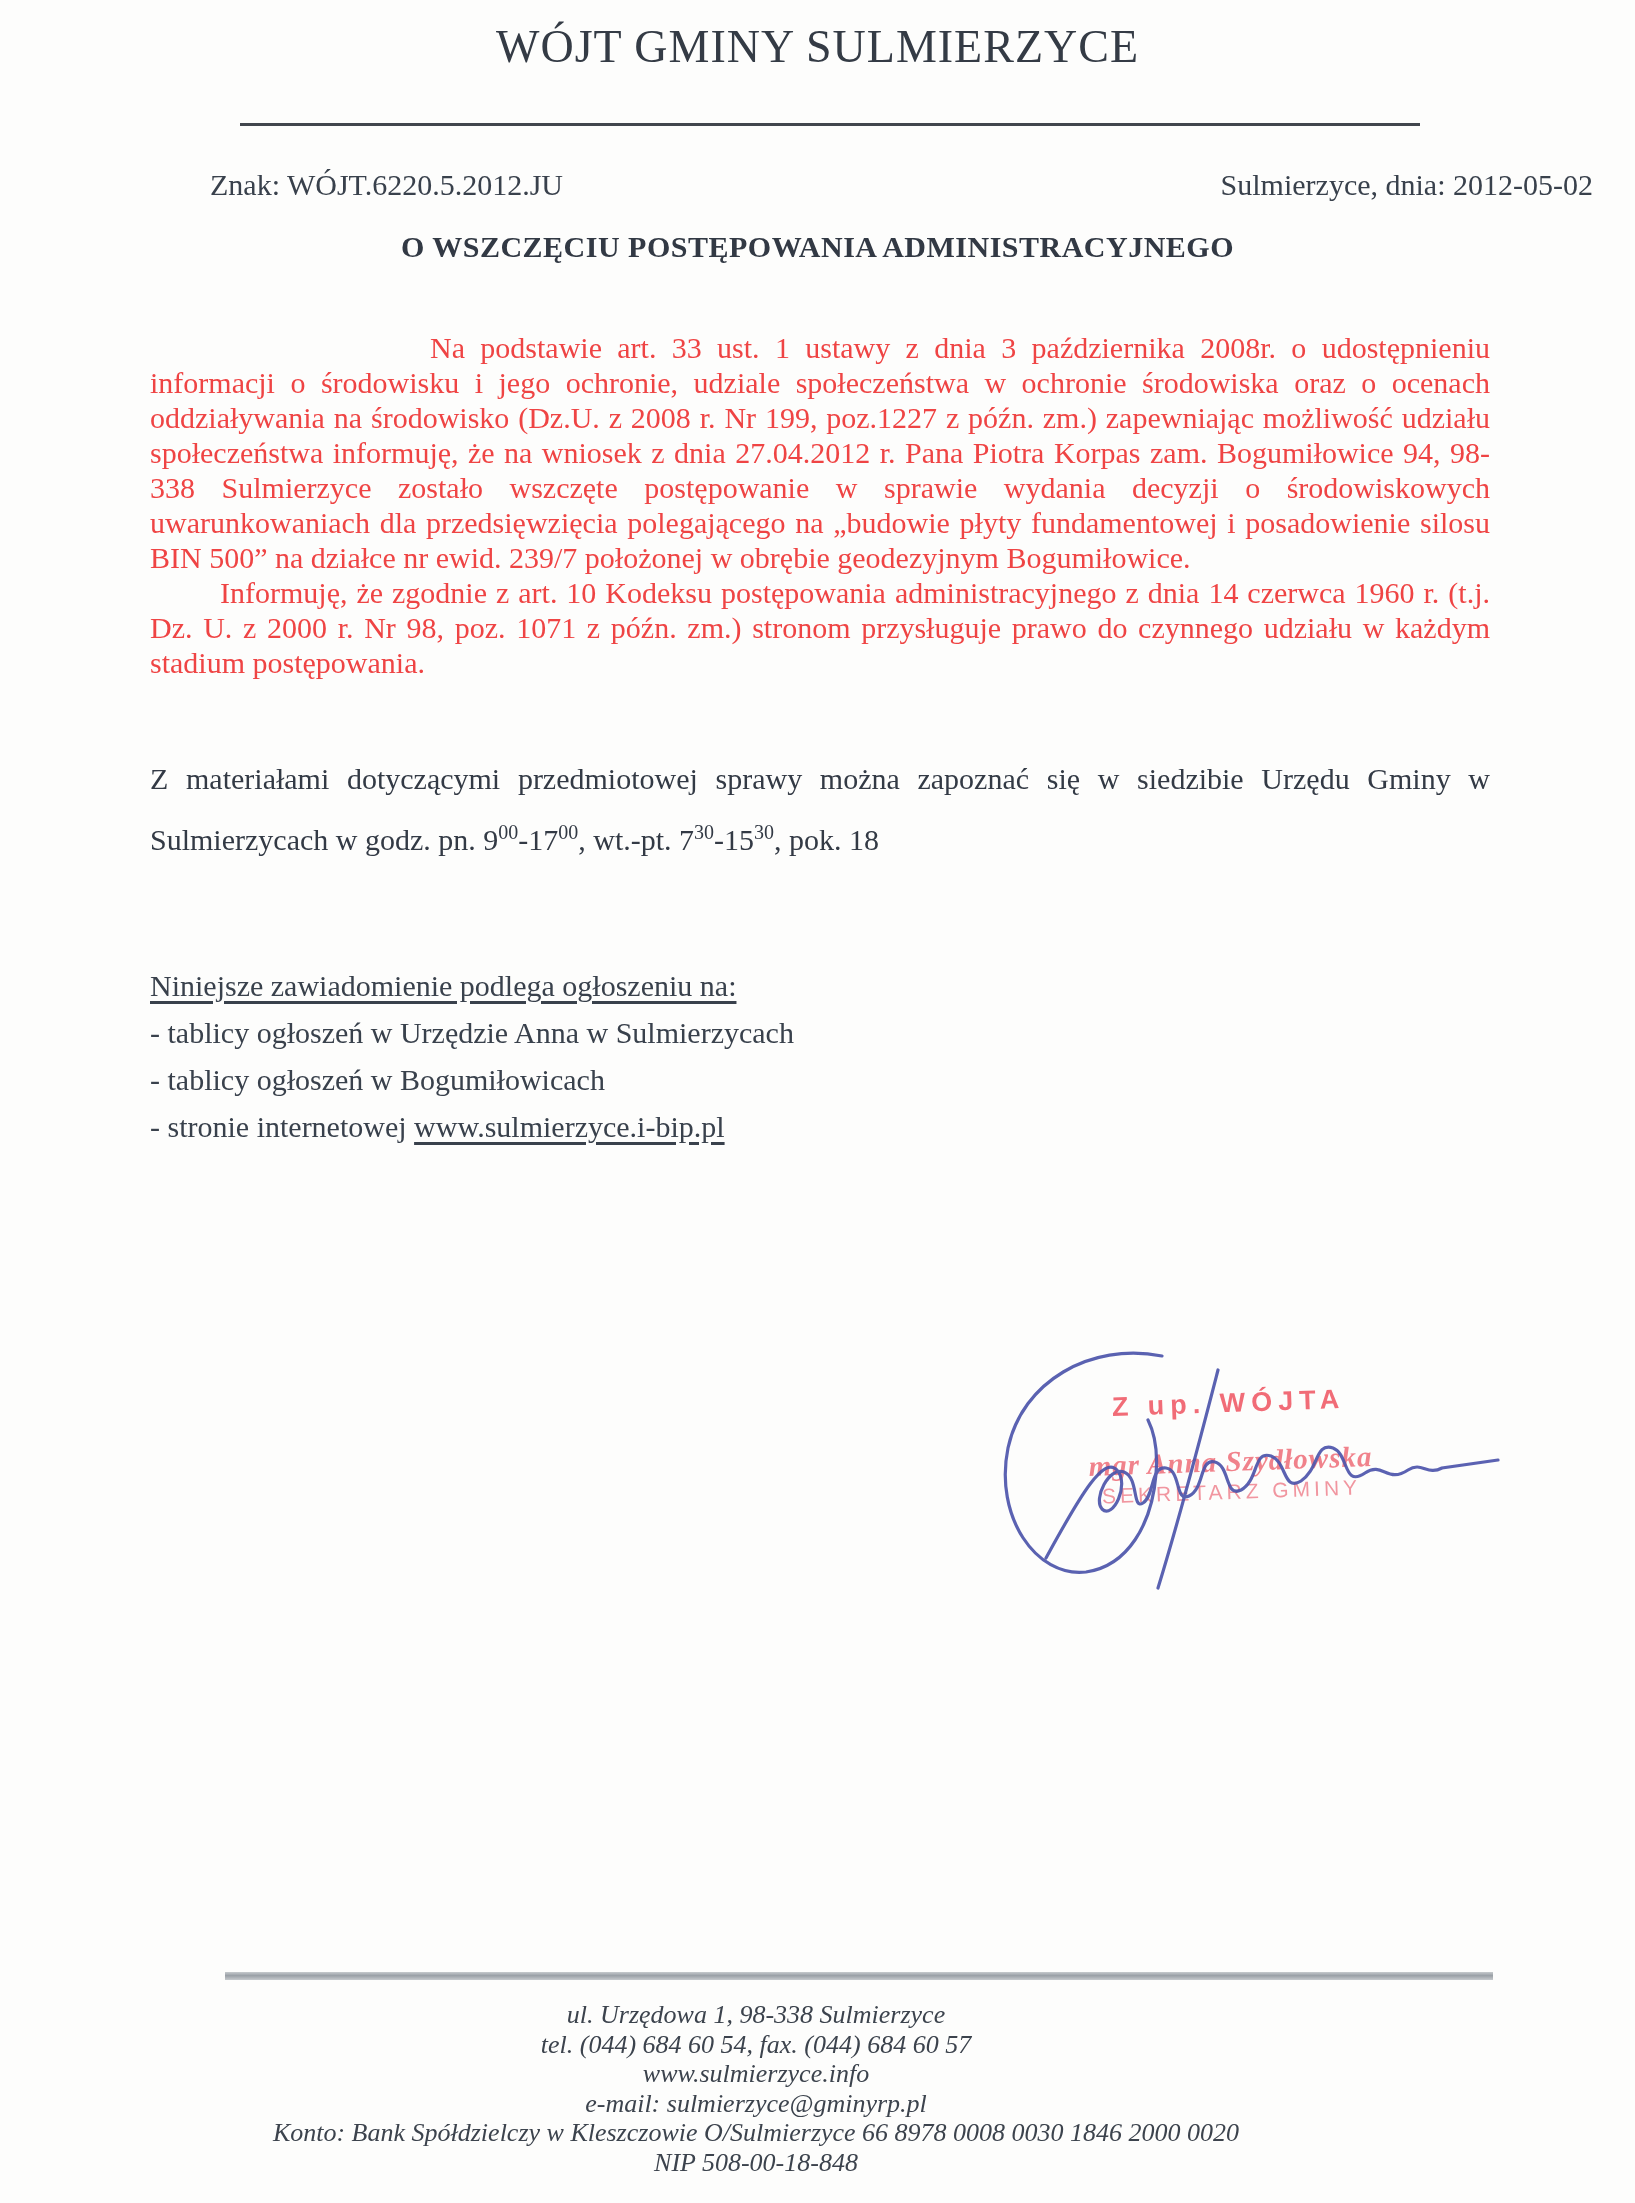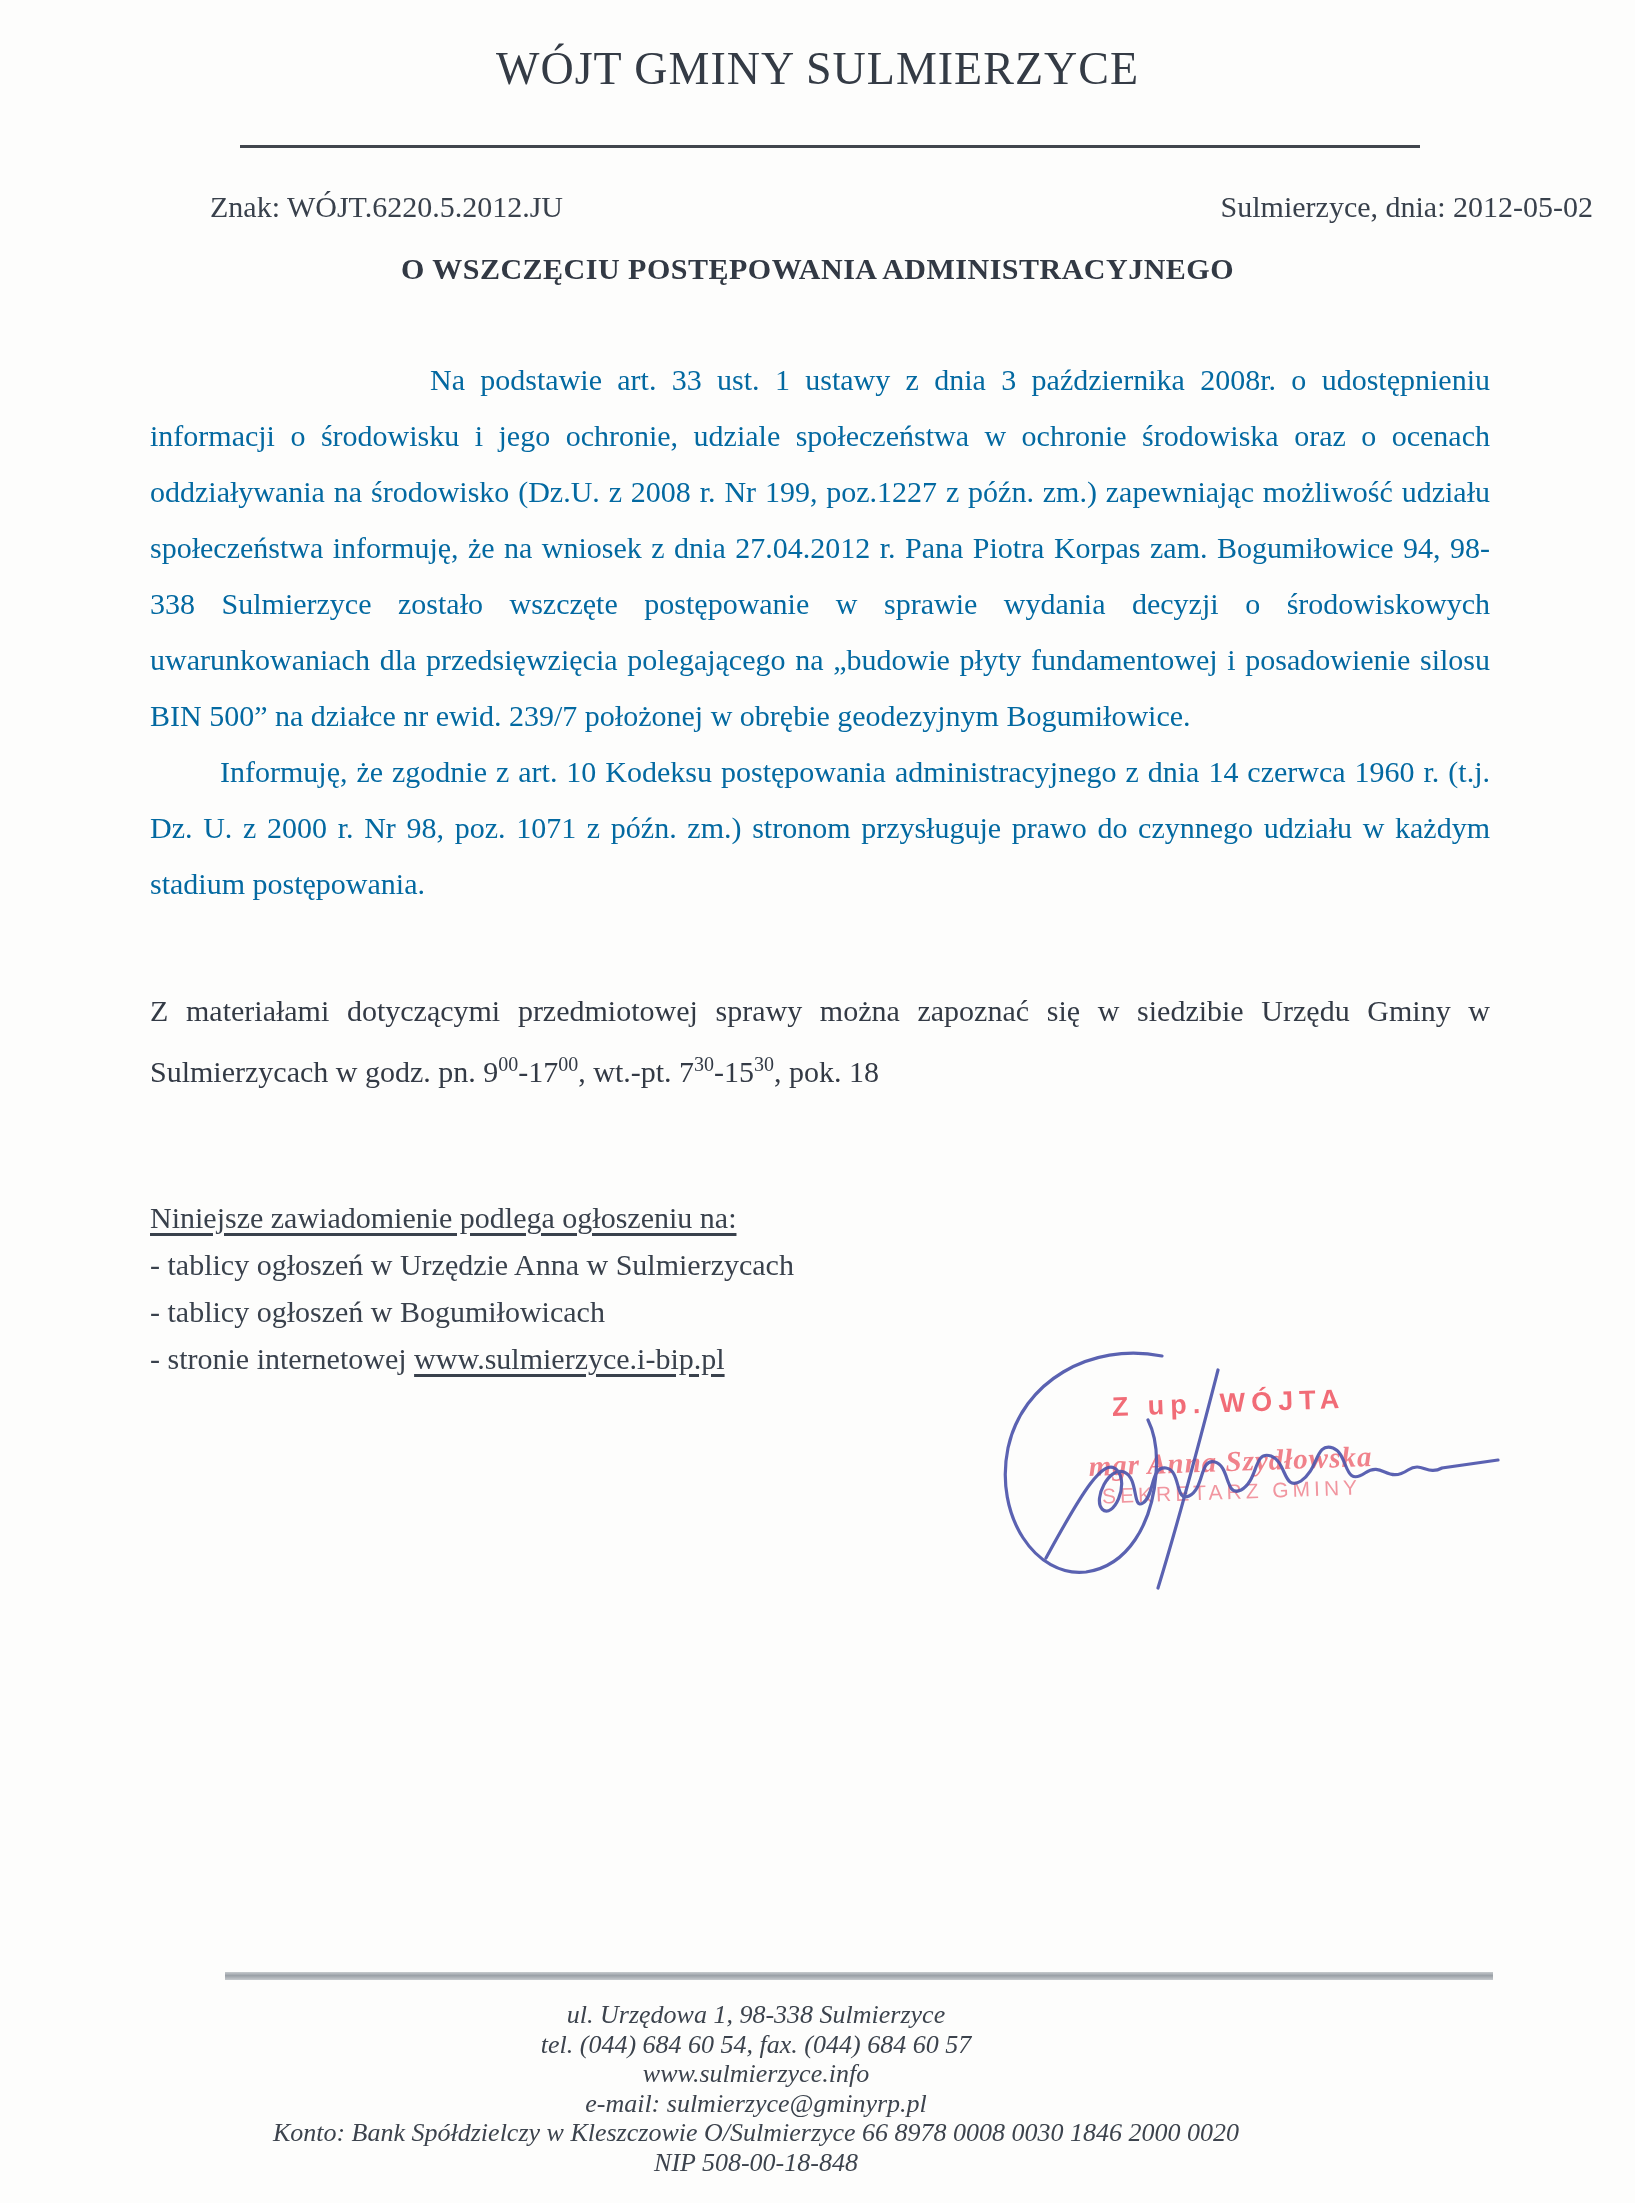--- a/index.html
+++ b/index.html
@@ -9,21 +9,21 @@
     font-family:"Liberation Serif", serif;
     color:#39414c;
     position:relative;
     overflow:hidden;
   }
   .page{
     position:absolute;inset:0;
     background:#fdfdfc;
   }
   .header-title{
-    margin-top:42px;
+    margin-top:20px;
     text-align:center;
     font-size:46px;
     letter-spacing:1px;
     font-weight:400;
     color:#343b45;
   }
   .header-rule{
     margin:50px 0 0 240px;
     width:1180px;height:0;
     border:none;
@@ -40,23 +40,23 @@
     font-weight:700;
     font-size:30px;
     letter-spacing:0.5px;
     color:#323944;
   }
   .doc-title.l1{margin-top:62px;}
   .doc-title.l2{margin-top:28px;}
   .body-text{
     margin:0 145px 0 150px;
     font-size:30px;
-    line-height:56px;
+    line-height:35px;
     text-align:justify;
-    color:#0369a1;
+    color:#ef4444;
   }
   .p1{margin-top:66px;text-indent:280px;}
   .p2{margin-top:0;text-indent:70px;}
   .p-bold{
     margin-top:68px;
     font-weight:400;
     text-indent:0;
     line-height:61px;
     color:#333a45;
   }

